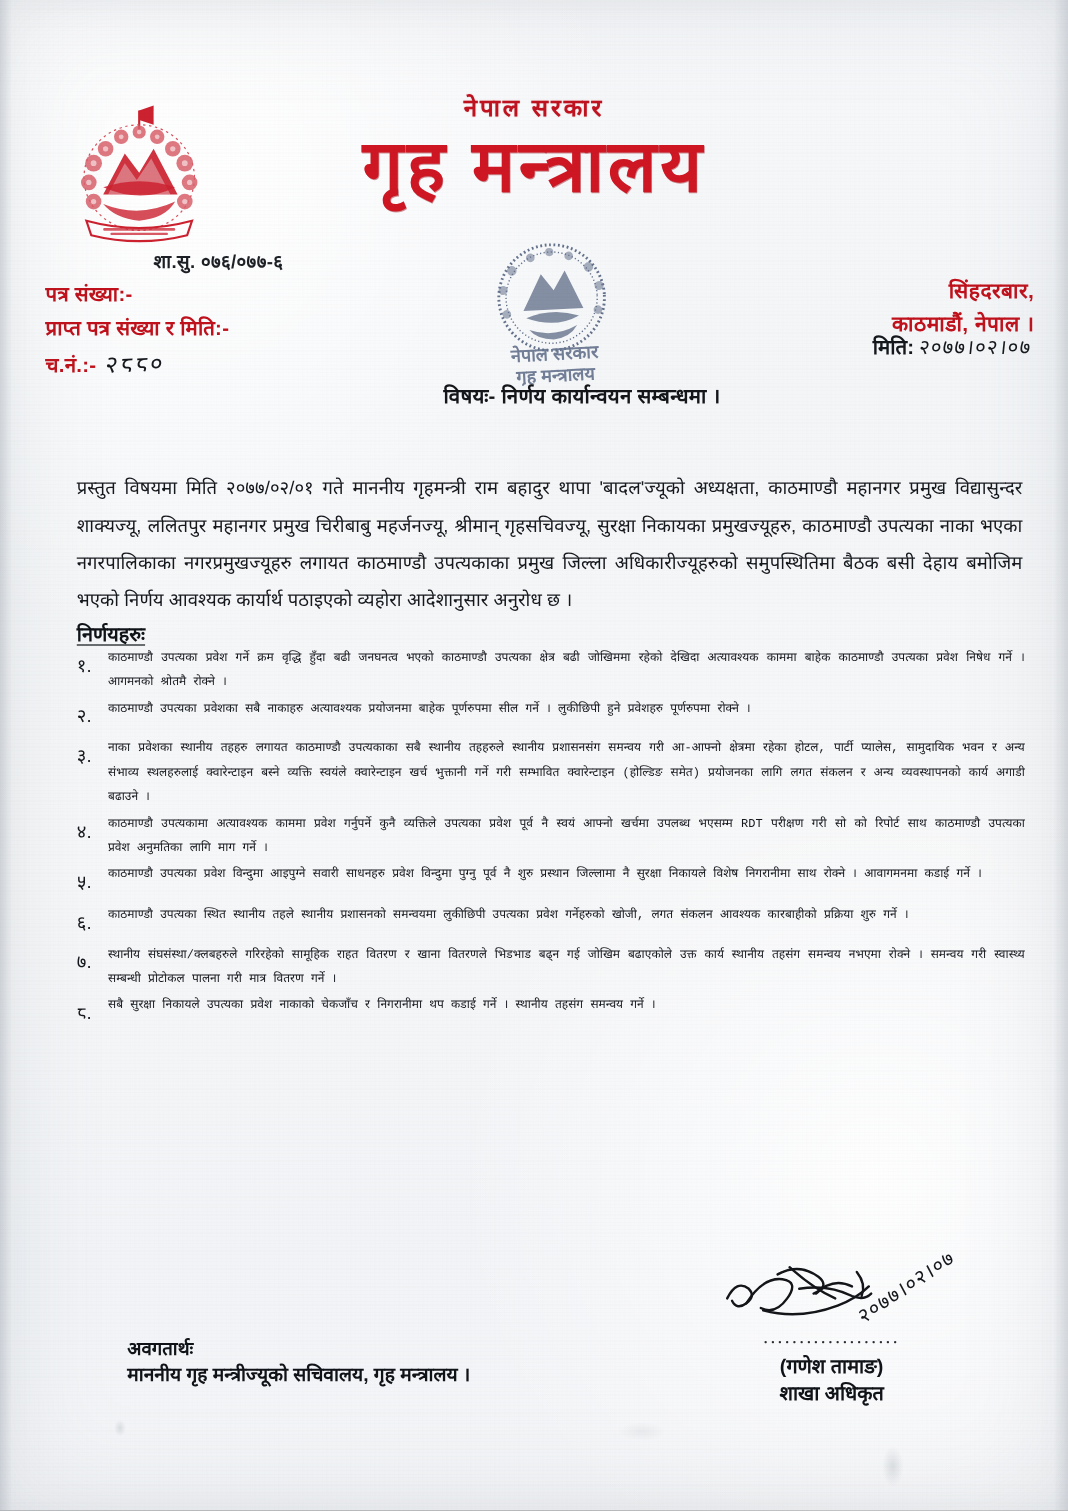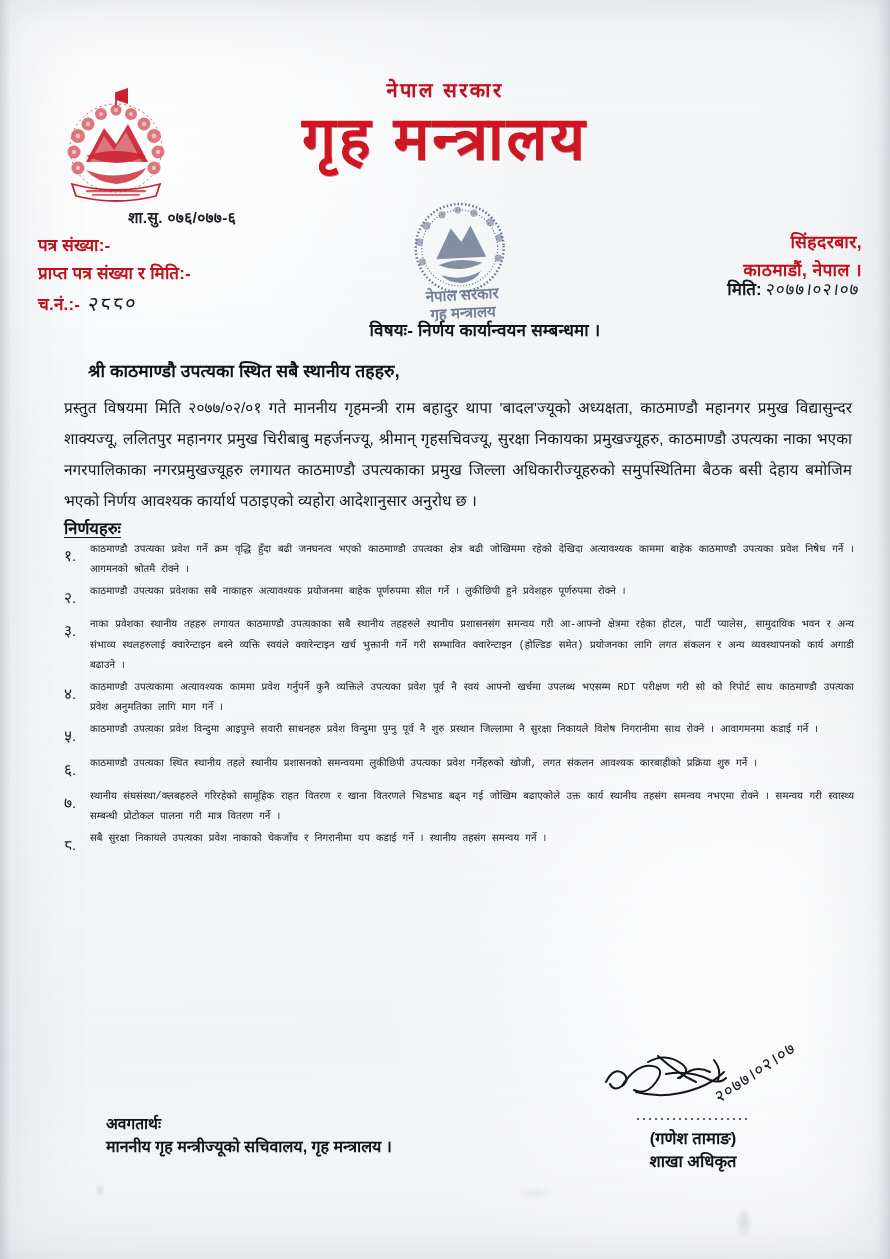--- a/index.html
+++ b/index.html
@@ -265,21 +265,20 @@
     <div>सिंहदरबार,</div>
     <div>काठमाडौं, नेपाल ।</div>
   </div>
   <div class="date-hand">
     <span>मिति:</span>
     <span class="num">२०७७।०२।०७</span>
   </div>
 
   <div class="subject">विषयः- निर्णय कार्यान्वयन सम्बन्धमा ।</div>
 
-  <div class="addressee">श्री काठमाण्डौ उपत्यका स्थित सबै स्थानीय तहहरु,</div>
 
   <div class="intro">प्रस्तुत विषयमा मिति २०७७/०२/०१ गते माननीय गृहमन्त्री राम बहादुर थापा 'बादल'ज्यूको अध्यक्षता, काठमाण्डौ महानगर प्रमुख विद्यासुन्दर शाक्यज्यू, ललितपुर महानगर प्रमुख चिरीबाबु महर्जनज्यू, श्रीमान् गृहसचिवज्यू, सुरक्षा निकायका प्रमुखज्यूहरु, काठमाण्डौ उपत्यका नाका भएका नगरपालिकाका नगरप्रमुखज्यूहरु लगायत काठमाण्डौ उपत्यकाका प्रमुख जिल्ला अधिकारीज्यूहरुको समुपस्थितिमा बैठक बसी देहाय बमोजिम भएको निर्णय आवश्यक कार्यार्थ पठाइएको व्यहोरा आदेशानुसार अनुरोध छ ।</div>
 
   <div class="decisions-title">निर्णयहरुः</div>
   <div class="list">
     <div class="item">
       <div class="num">१.</div>
       <div class="txt">काठमाण्डौ उपत्यका प्रवेश गर्ने क्रम वृद्धि हुँदा बढी जनघनत्व भएको काठमाण्डौ उपत्यका क्षेत्र बढी जोखिममा रहेको देखिदा अत्यावश्यक काममा बाहेक काठमाण्डौ उपत्यका प्रवेश निषेध गर्ने । आगमनको श्रोतमै रोक्ने ।</div>
     </div>
     <div class="item">

